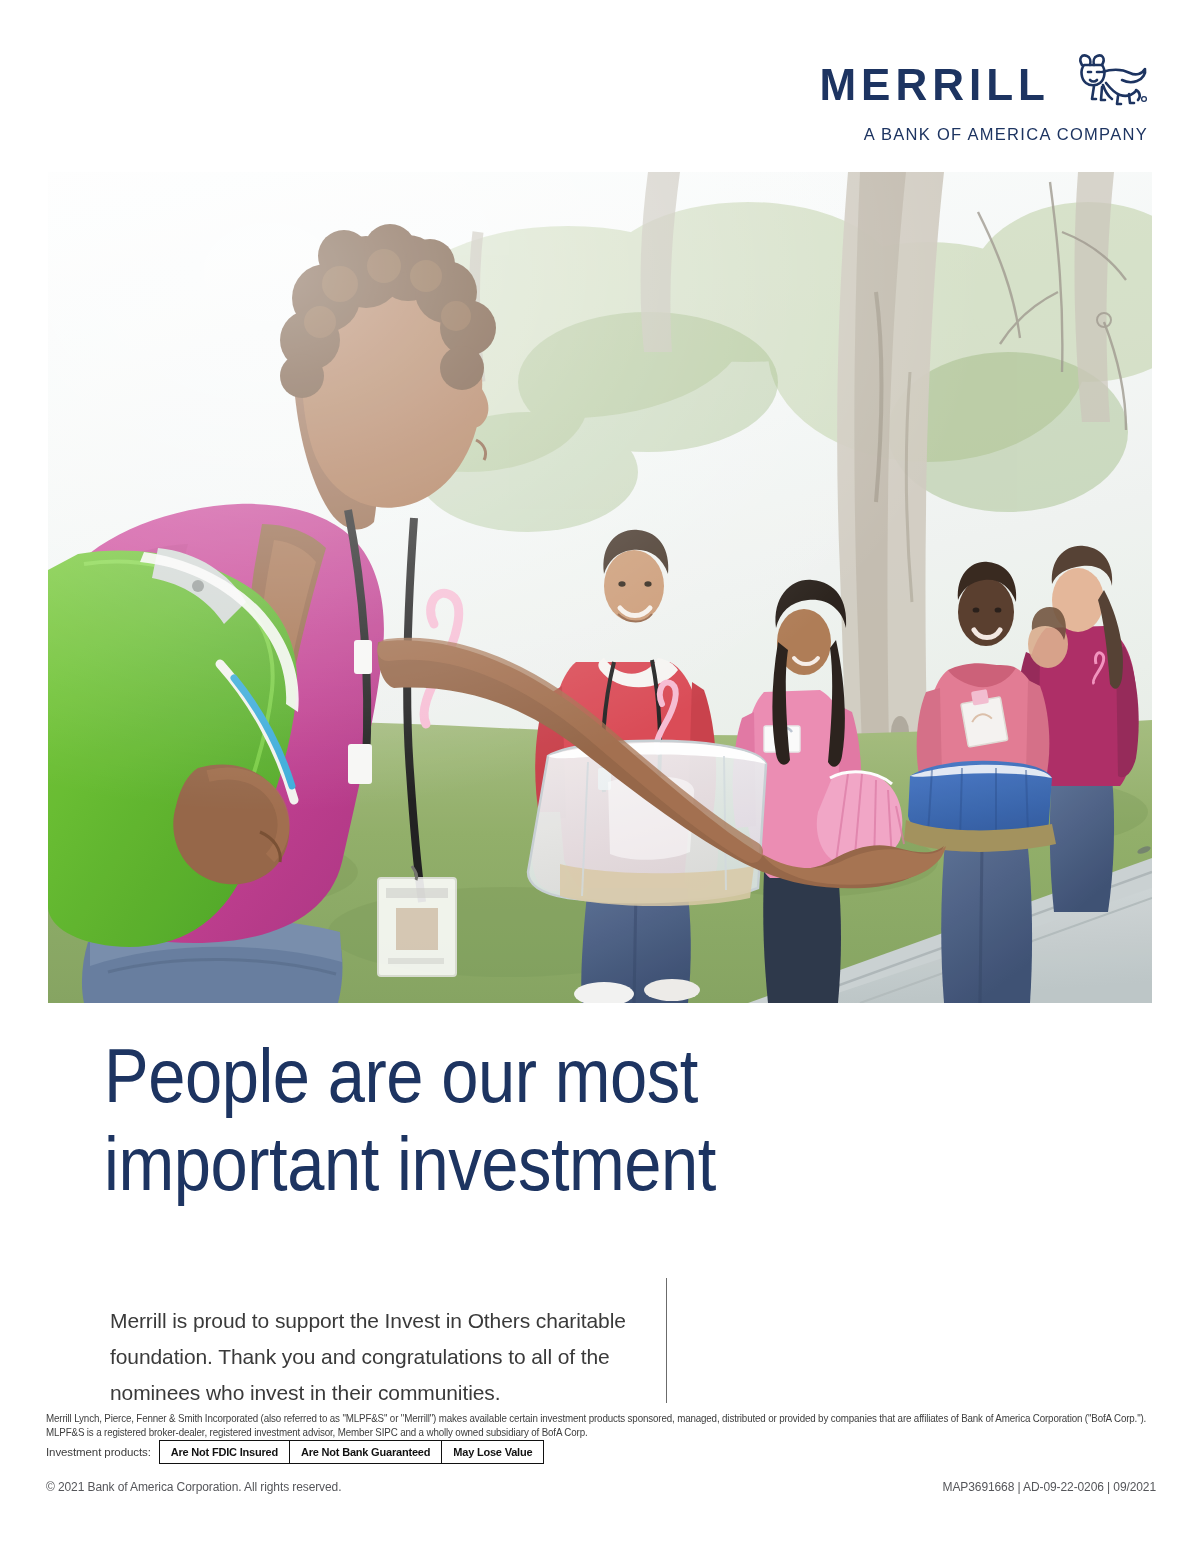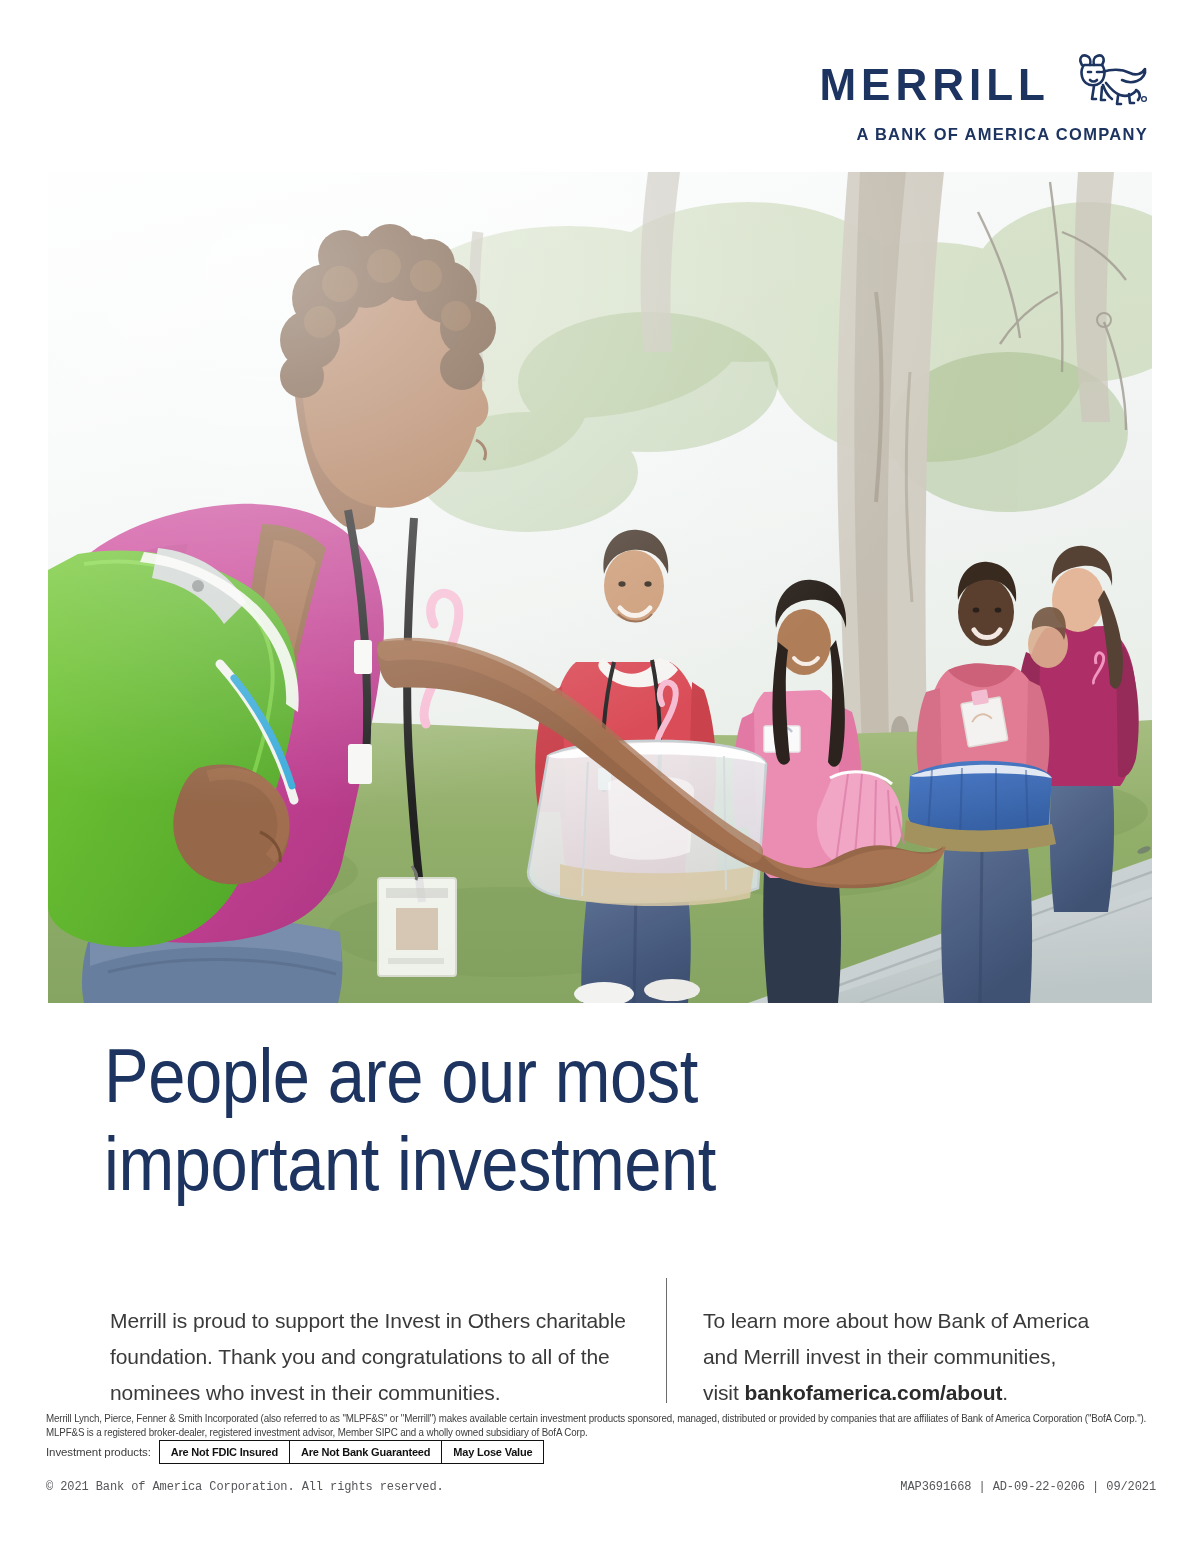--- a/index.html
+++ b/index.html
@@ -23,21 +23,21 @@
     font-family:"Liberation Sans", sans-serif;
     font-weight:bold;
     font-size:44px;
     letter-spacing:5px;
     color:#1d3461;
   }
   .logo-bull { display:block; }
   .logo-tagline {
     margin-top:9px;
     font-family:"Liberation Sans", sans-serif;
-    font-weight:bold;
+    font-weight:normal;
     font-size:16.5px;
     letter-spacing:1.3px;
     color:#1d3461;
   }
 
   
   .hero {
     position:absolute;
     left:48px; top:172px;
     width:1104px; height:831px;
@@ -131,21 +131,20 @@
     white-space:nowrap;
   }
   .pbox:last-child { border-right:none; }
 
   .bottom-row {
     display:flex;
     justify-content:space-between;
     align-items:flex-end;
     margin-top:16px;
     width:1110px;
-    font-family:Liberation Mono, monospace;
   }
   .copyright {
     font-size:12px;
     color:#55565a;
     letter-spacing:-0.1px;
   }
   .adcode {
     font-size:12px;
     color:#55565a;
     letter-spacing:-0.1px;
@@ -505,23 +504,20 @@
 <h1 class="headline">
   <span>People are our most</span><br>
   <span>important investment</span>
 </h1>
 
 <div class="body-cols">
   <div class="col-left">
     <p class="body-text">Merrill is proud to support the Invest in Others charitable foundation. Thank you and congratulations to all of the nominees who invest in their communities.</p>
   </div>
   <div class="col-divider"></div>
-  <div class="col-right">
-    <p class="body-text"><span>To learn more about how Bank of America and Merrill invest in their communities, visit </span><b>bankofamerica.com/about</b><span>.</span></p>
-  </div>
 </div>
 
 <div class="fineprint">
   <p class="disclaimer">Merrill Lynch, Pierce, Fenner &amp; Smith Incorporated (also referred to as "MLPF&amp;S" or "Merrill") makes available certain investment products sponsored, managed, distributed or provided by companies that are affiliates of Bank of America Corporation ("BofA Corp."). MLPF&amp;S is a registered broker-dealer, registered investment advisor, Member SIPC and a wholly owned subsidiary of BofA Corp.</p>
 
   <div class="products-row">
     <span class="products-label">Investment products:</span>
     <div class="products-boxes">
       <span class="pbox">Are Not FDIC Insured</span>
       <span class="pbox">Are Not Bank Guaranteed</span>

